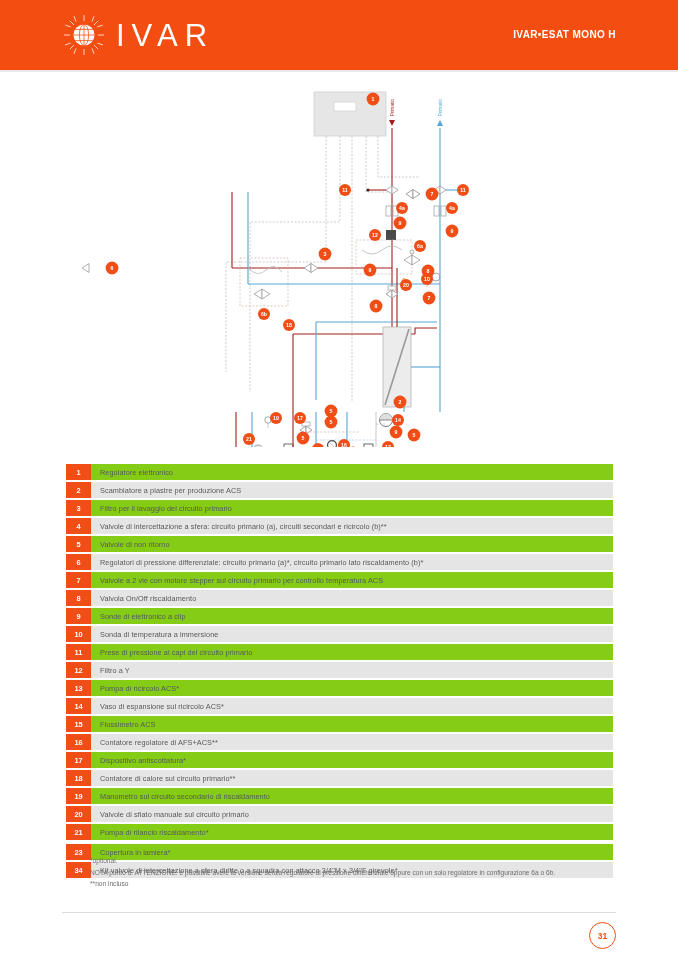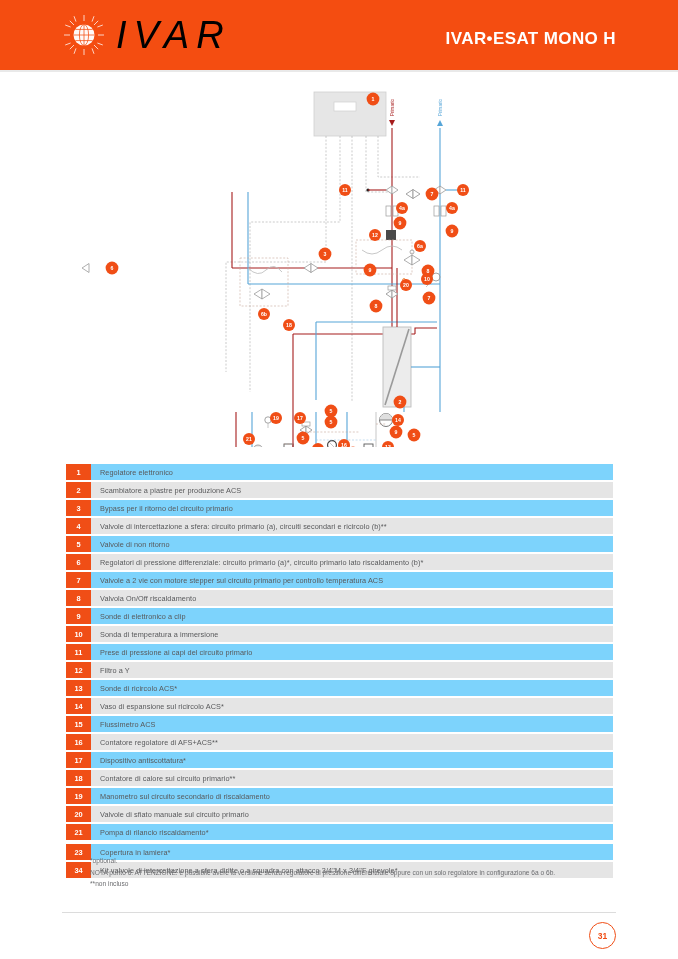--- a/index.html
+++ b/index.html
@@ -15,26 +15,26 @@
   .header{
     position:absolute;left:0;top:0;width:678px;height:70px;
     background:#f44d11;
   }
   .logo-wrap{
     position:absolute;left:62px;top:13px;
     display:flex;align-items:center;gap:10px;
   }
   .logo-mark{width:44px;height:44px;position:relative;}
   .logo-word{
-    color:#000000;font-size:38px;letter-spacing:7px;
-    font-weight:400;line-height:1;font-family:"Liberation Sans", sans-serif;font-style:italic;
+    color:#ffffff;font-size:31px;letter-spacing:7px;
+    font-weight:400;line-height:1;font-family:"Liberation Sans", sans-serif;
   }
   .header-title{
     position:absolute;right:62px;top:29px;
-    color:#ffffff;font-size:17px;font-weight:bold;letter-spacing:.4px;margin-left:28px;
+    color:#ffffff;font-size:10px;font-weight:bold;letter-spacing:.4px;margin-left:28px;
   }
   .header-rule{
     position:absolute;left:0;top:70px;width:678px;height:2px;background:#e9e9e9;
   }
 
   
   .diagram{
     position:absolute;left:0;top:72px;width:678px;height:375px;
     background:#ffffff;
   }
@@ -50,21 +50,21 @@
   .lrow .num{
     width:25px;min-width:25px;background:#f04e16;color:#ffffff;
     font-size:7.4px;font-weight:bold;
     display:flex;align-items:center;justify-content:center;
   }
   .lrow .txt{
     flex:1;padding-left:9px;display:flex;align-items:center;
     font-size:7.3px;color:#58595b;letter-spacing:.01em;
   }
   .lrow.alt .txt{background:#e5e5e5;}
-  .lrow.plain .txt{background:#7dd3fc;}
+  .lrow.plain .txt{background:#84cc16;}
   .lgap{height:2px;}
 
   
   .notes{
     position:absolute;left:90px;top:855px;width:530px;
     font-size:6.6px;color:#6d6e71;line-height:1.75;
   }
   .notes div{white-space:nowrap;}
 
   
@@ -400,21 +400,21 @@
       <div class="txt">Regolatore elettronico</div>
     </div>
     <div class="lgap"></div>
     <div class="lrow alt">
       <div class="num">2</div>
       <div class="txt">Scambiatore a piastre per produzione ACS</div>
     </div>
     <div class="lgap"></div>
     <div class="lrow plain">
       <div class="num">3</div>
-      <div class="txt">Bypass per il ritorno del circuito primario</div>
+      <div class="txt">Filtro per il lavaggio del circuito primario</div>
     </div>
     <div class="lgap"></div>
     <div class="lrow alt">
       <div class="num">4</div>
       <div class="txt">Valvole di intercettazione a sfera: circuito primario (a), circuiti secondari e ricircolo (b)**</div>
     </div>
     <div class="lgap"></div>
     <div class="lrow plain">
       <div class="num">5</div>
       <div class="txt">Valvole di non ritorno</div>
@@ -450,21 +450,21 @@
       <div class="txt">Prese di pressione ai capi del circuito primario</div>
     </div>
     <div class="lgap"></div>
     <div class="lrow alt">
       <div class="num">12</div>
       <div class="txt">Filtro a Y</div>
     </div>
     <div class="lgap"></div>
     <div class="lrow plain">
       <div class="num">13</div>
-      <div class="txt">Sonde di ricircolo ACS*</div>
+      <div class="txt">Pompa di ricircolo ACS*</div>
     </div>
     <div class="lgap"></div>
     <div class="lrow alt">
       <div class="num">14</div>
       <div class="txt">Vaso di espansione sul ricircolo ACS*</div>
     </div>
     <div class="lgap"></div>
     <div class="lrow plain">
       <div class="num">15</div>
       <div class="txt">Flussimetro ACS</div>

